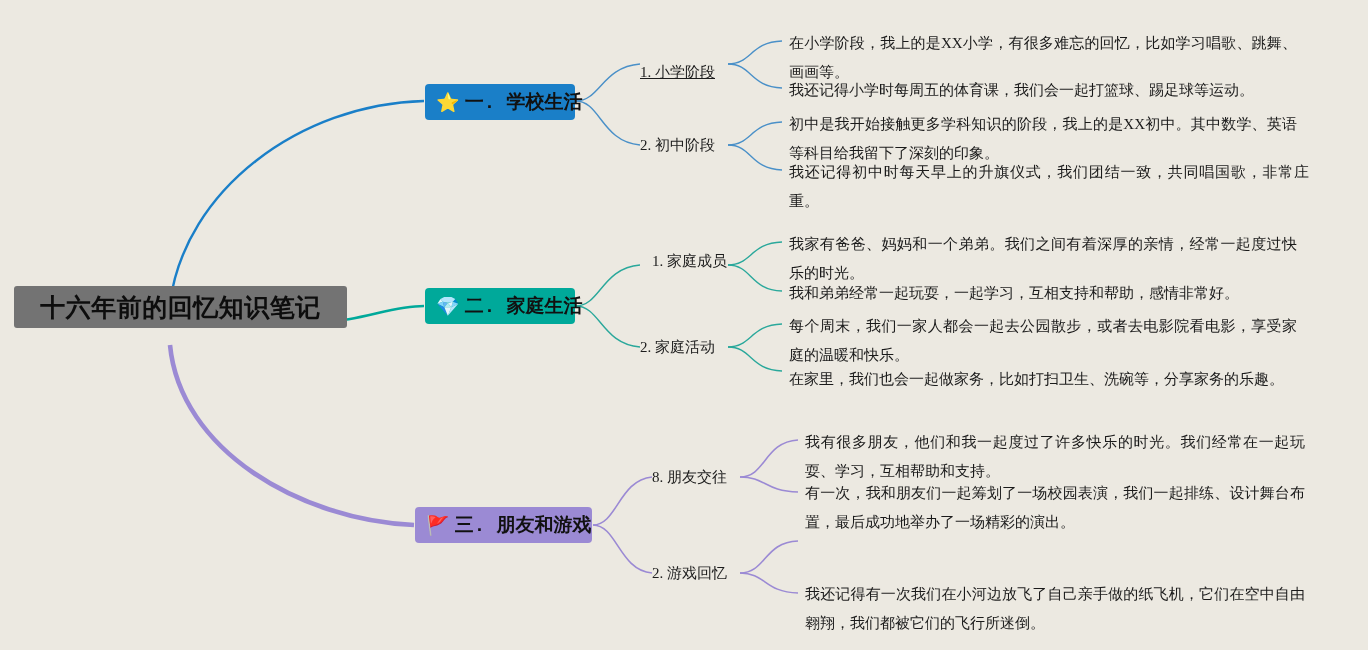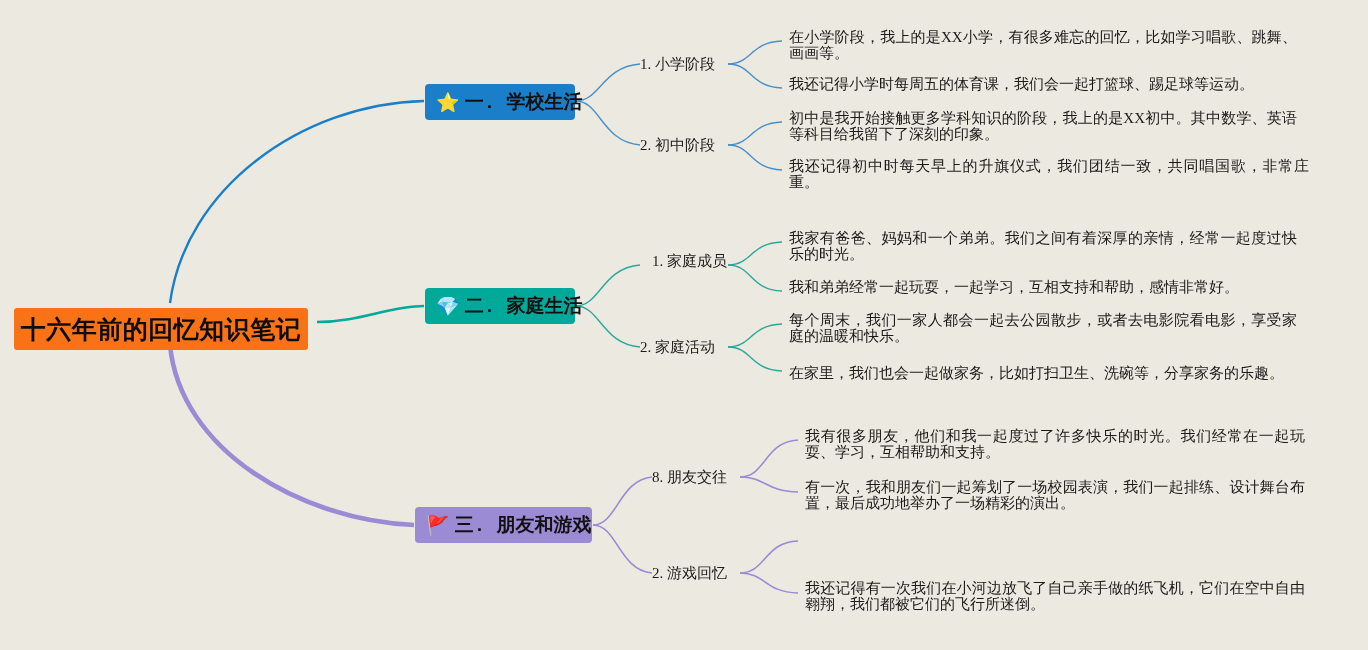--- a/index.html
+++ b/index.html
@@ -25,24 +25,24 @@
     left: 0; top: 0;
     width: 1368px;
     height: 650px;
     pointer-events: none;
   }
 
   
   .root-node {
     position: absolute;
     left: 14px;
-    top: 308px;
-    width: 294px;
+    top: 286px;
+    width: 333px;
     height: 42px;
-    background: #f97316;
+    background: #737373;
     border-radius: 3px;
     display: flex;
     align-items: center;
     justify-content: center;
   }
   .root-label {
     font-family: "Liberation Sans", "DejaVu Sans", sans-serif;
     font-size: 25px;
     font-weight: bold;
     color: #0d0d0d;
@@ -84,21 +84,21 @@
     font-size: 15px;
     color: #1c1c1c;
     white-space: nowrap;
   }
 
   
   .leaf {
     position: absolute;
     font-family: "Liberation Serif", "DejaVu Serif", serif;
     font-size: 15px;
-    line-height: 16px;
+    line-height: 29px;
     color: #1a1a1a;
     text-align: justify;
   }
 </style>
 </head>
 <body>
 
 <div id="canvas">
 
   <svg id="edges" viewBox="0 0 1368 650" xmlns="http://www.w3.org/2000/svg">
@@ -136,21 +136,21 @@
   </svg>
 
   <div class="root-node">
     <span class="root-label">十六年前的回忆知识笔记</span>
   </div>
 
   <div class="branch-node branch-1">
     <span class="branch-icon">⭐</span>
     <span class="branch-label">一. 学校生活</span>
   </div>
-  <div class="sub-node" style="left:640px; top:55px;">
+  <div class="sub-node" style="left:640px; top:63px;text-decoration:underline;">
     <span>1. 小学阶段</span>
   </div>
   <div class="sub-node" style="left:640px; top:136px;">
     <span>2. 初中阶段</span>
   </div>
   <div class="leaf" style="left:789px; top:29px; width:508px;">在小学阶段，我上的是XX小学，有很多难忘的回忆，比如学习唱歌、跳舞、画画等。</div>
   <div class="leaf" style="left:789px; top:76px; width:520px;">我还记得小学时每周五的体育课，我们会一起打篮球、踢足球等运动。</div>
   <div class="leaf" style="left:789px; top:110px; width:508px;">初中是我开始接触更多学科知识的阶段，我上的是XX初中。其中数学、英语等科目给我留下了深刻的印象。</div>
   <div class="leaf" style="left:789px; top:158px; width:520px;">我还记得初中时每天早上的升旗仪式，我们团结一致，共同唱国歌，非常庄重。</div>
 

